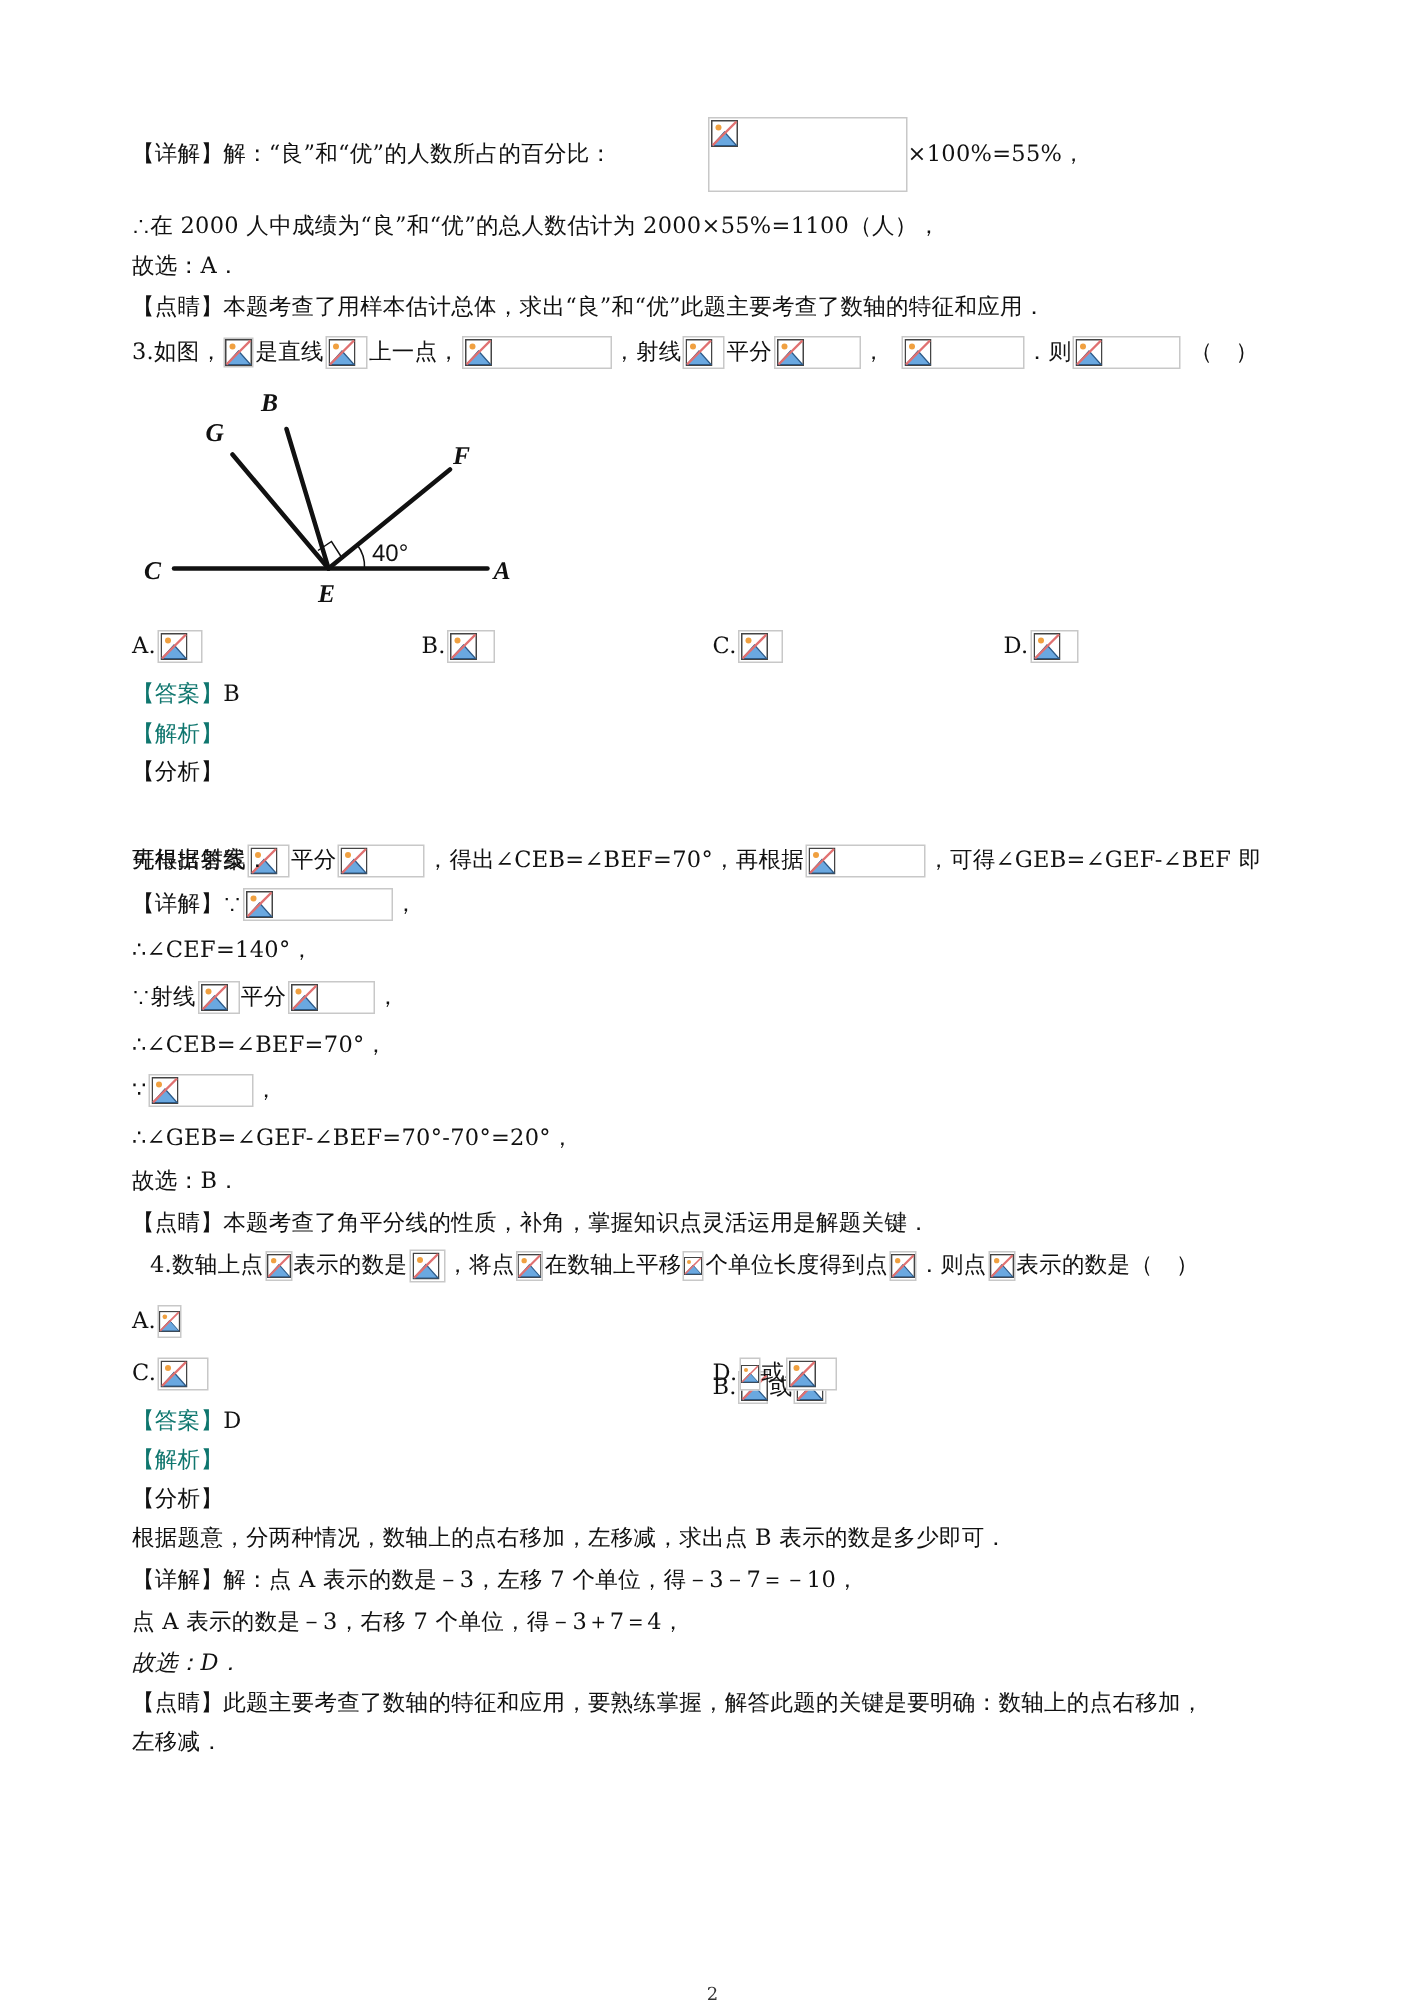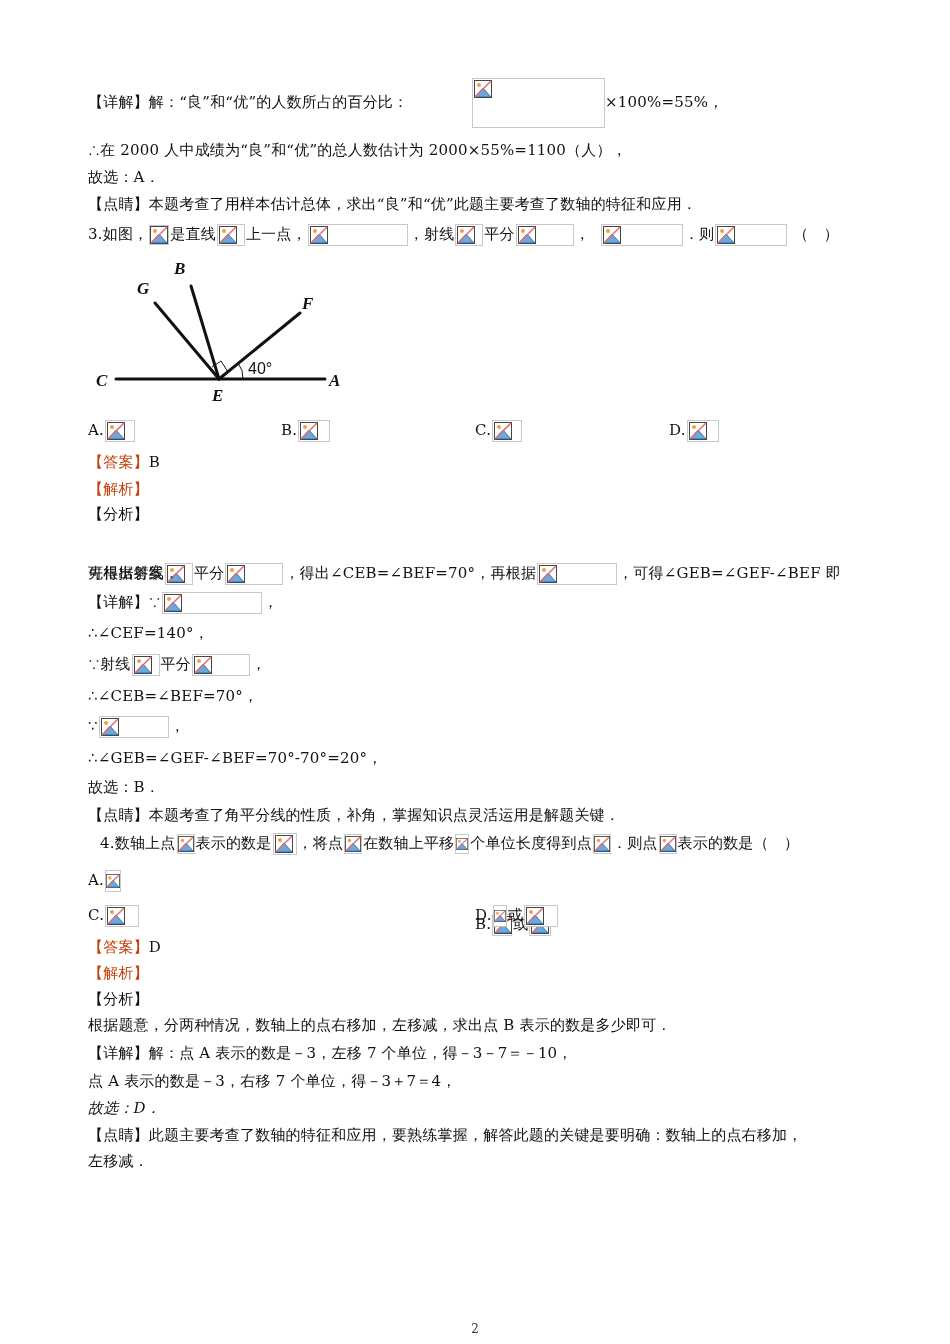--- a/index.html
+++ b/index.html
@@ -5,21 +5,21 @@
   html, body { margin: 0; padding: 0; background: #ffffff; }
   body {
     width: 950px; height: 1344px; position: relative; overflow: hidden;
     font-family: "DejaVu Serif", "Liberation Serif", serif;
     color: #111111;
   }
   .line {
     position: absolute; left: 88px; font-size: 15px; line-height: 20px;
     white-space: nowrap; letter-spacing: 0.2px;
   }
-  .blue { color: #c2410c; }
+  .blue { color: #0f766e; }
   .img {
     display: inline-block; vertical-align: middle; position: relative;
     border: 1px solid #c8c8c8; box-sizing: border-box; background: #fff;
     margin: 0 1px;
   }
   .img .glyph {
     position: absolute; left: 1px; top: 1px; width: 18px; height: 18px;
   }
   .fig { position: absolute; left: 88px; top: 255px; width: 265px; height: 150px; }
   .pagenum {

